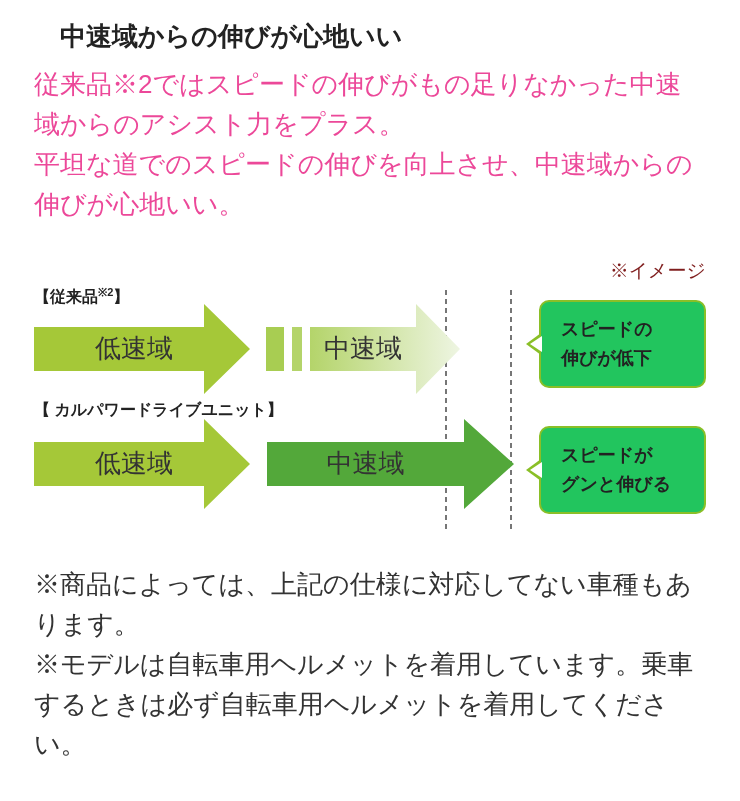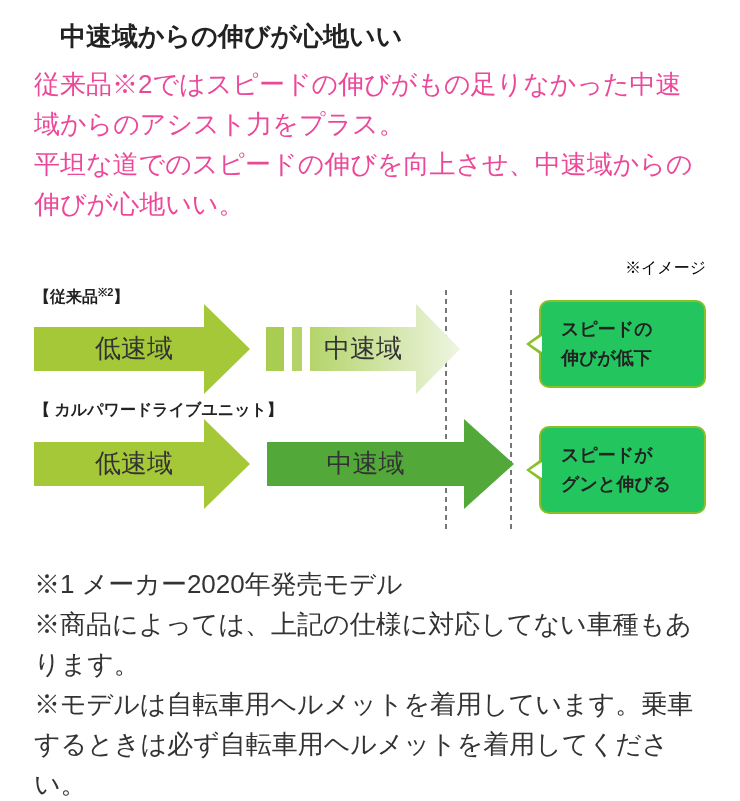--- a/index.html
+++ b/index.html
@@ -22,21 +22,21 @@
   }
   .page { padding:20px 34px 10px; }
 
   .heading { font-size:26px; line-height:1.3; font-weight:bold; color:#222222; margin-bottom:10px;margin-left:26px; }
   .body-text { font-size:26px; line-height:40px; color:#ec4899; }
 
   .diagram { position:relative; margin-top:40px; height:292px; }
   .diagram-svg { position:absolute; top:0; left:0; }
   .vline { stroke:var(--dashline); stroke-width:1.5; stroke-dasharray:5 4; fill:none; }
 
-  .image-note { position:absolute; top:-6px; right:0; font-size:16px; color:#000000; }
+  .image-note { position:absolute; top:-6px; right:0; font-size:19px; color:#7f1d1d; }
 
   .row-label { position:absolute; left:0; font-size:16px; font-weight:bold; color:#222; white-space:nowrap; }
   .row-label sup { font-size:11px; vertical-align:super; }
   .row1-label { top:20px; }
   .row2-label { top:136px; }
 
   .arrow-label {
     position:absolute; display:flex; align-items:center; justify-content:center;
     font-size:26px; color:#333; white-space:nowrap;text-align:center;
   }
@@ -116,18 +116,17 @@
     <div class="arrow-label lbl-mid-2">中速域</div>
 
     <div class="callout callout2">
       <div>スピードが</div>
       <div>グンと伸びる</div>
     </div>
 
   </div>
 
   <div class="notes">
-    <p class="note">※1 メーカー2020年発売モデル</p>
     <p class="note">※商品によっては、上記の仕様に対応してない車種もあります。</p>
     <p class="note">※モデルは自転車用ヘルメットを着用しています。乗車するときは必ず自転車用ヘルメットを着用してください。</p>
   </div>
 
 </div>
 
 </body></html>

